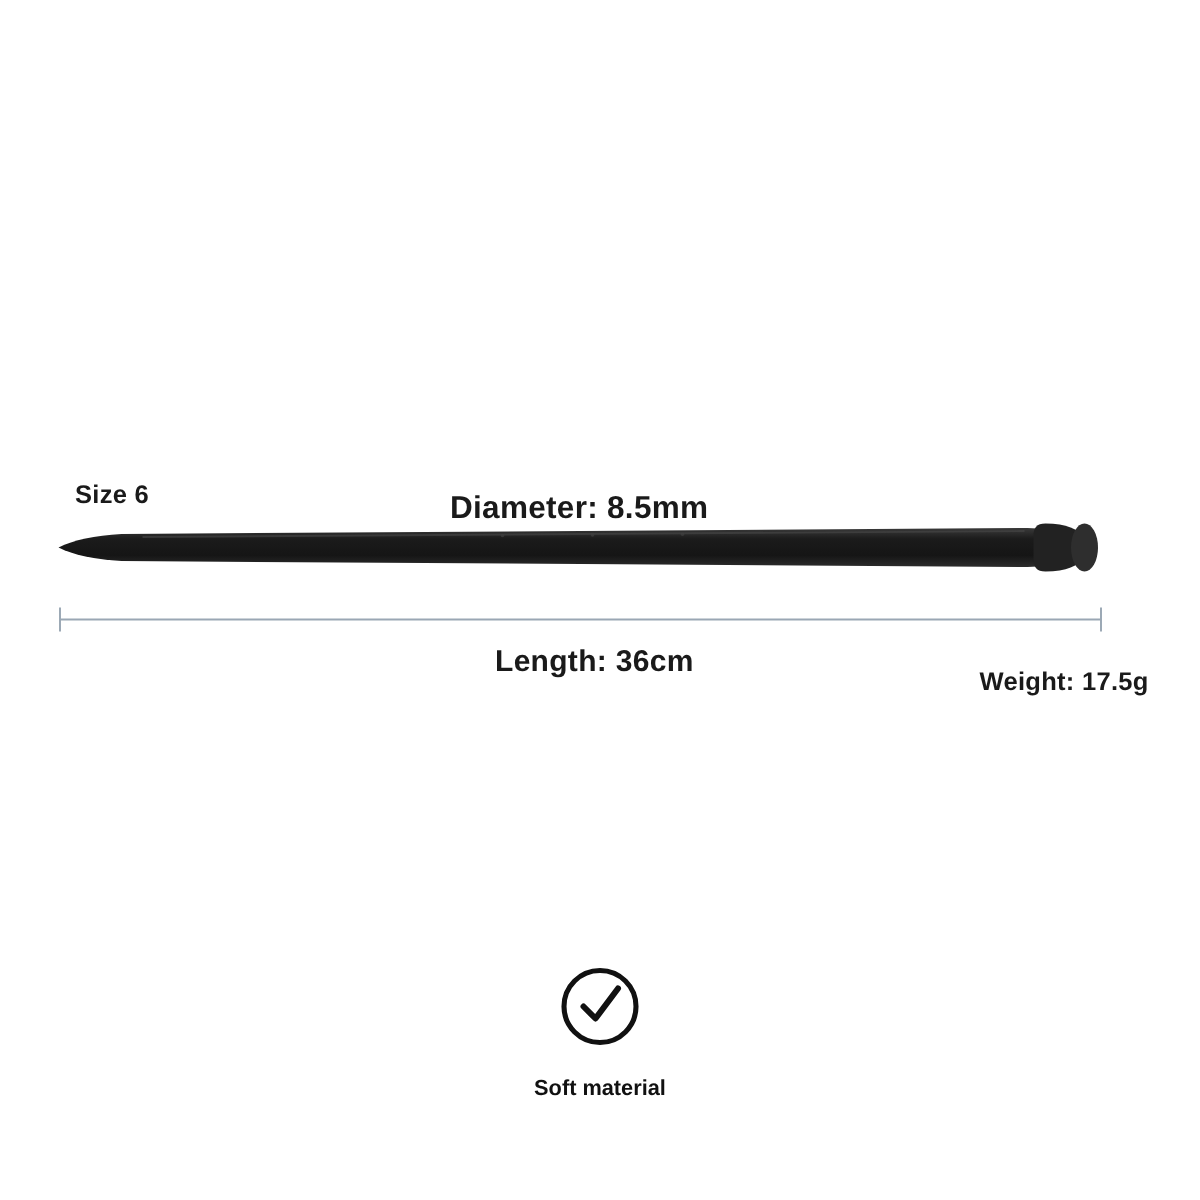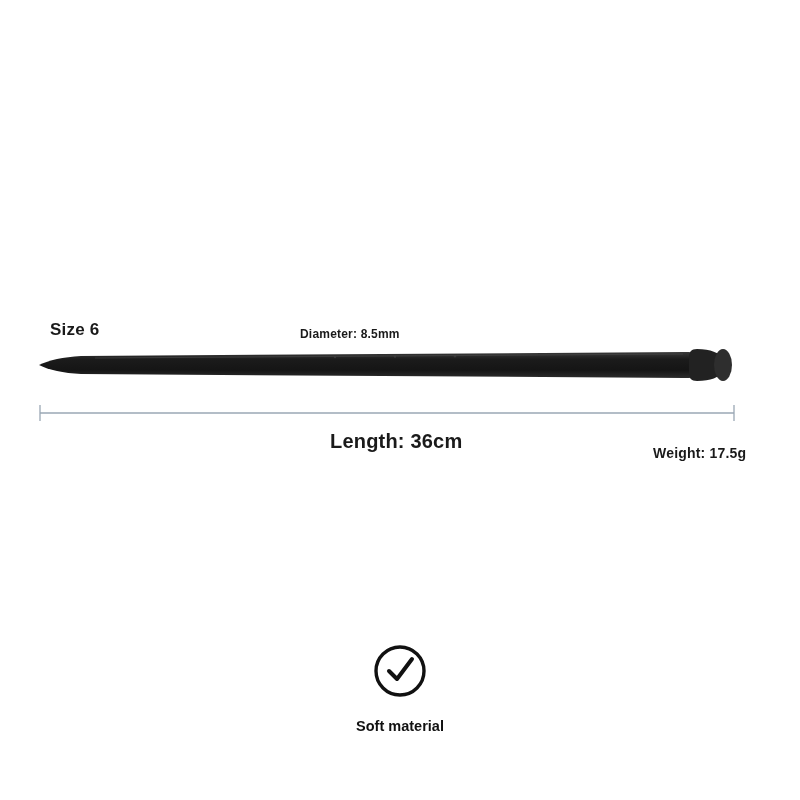--- a/index.html
+++ b/index.html
@@ -31,33 +31,33 @@
 
   #size-label {
     left: 50px;
     top: 320px;
     font-size: 17px;
   }
 
   #diameter-label {
     left: 300px;
     top: 327px;
-    font-size: 12px;
+    font-size: 21px;
   }
 
   #length-label {
     left: 330px;
     top: 430px;
     font-size: 20px;
   }
 
   #weight-label {
     left: 653px;
     top: 445px;
-    font-size: 14px;
+    font-size: 17px;
     text-align: right;
   }
 
   
   #rod-wrap {
     position: absolute;
     left: 35px;
     top: 340px;
     width: 700px;
     height: 50px;

